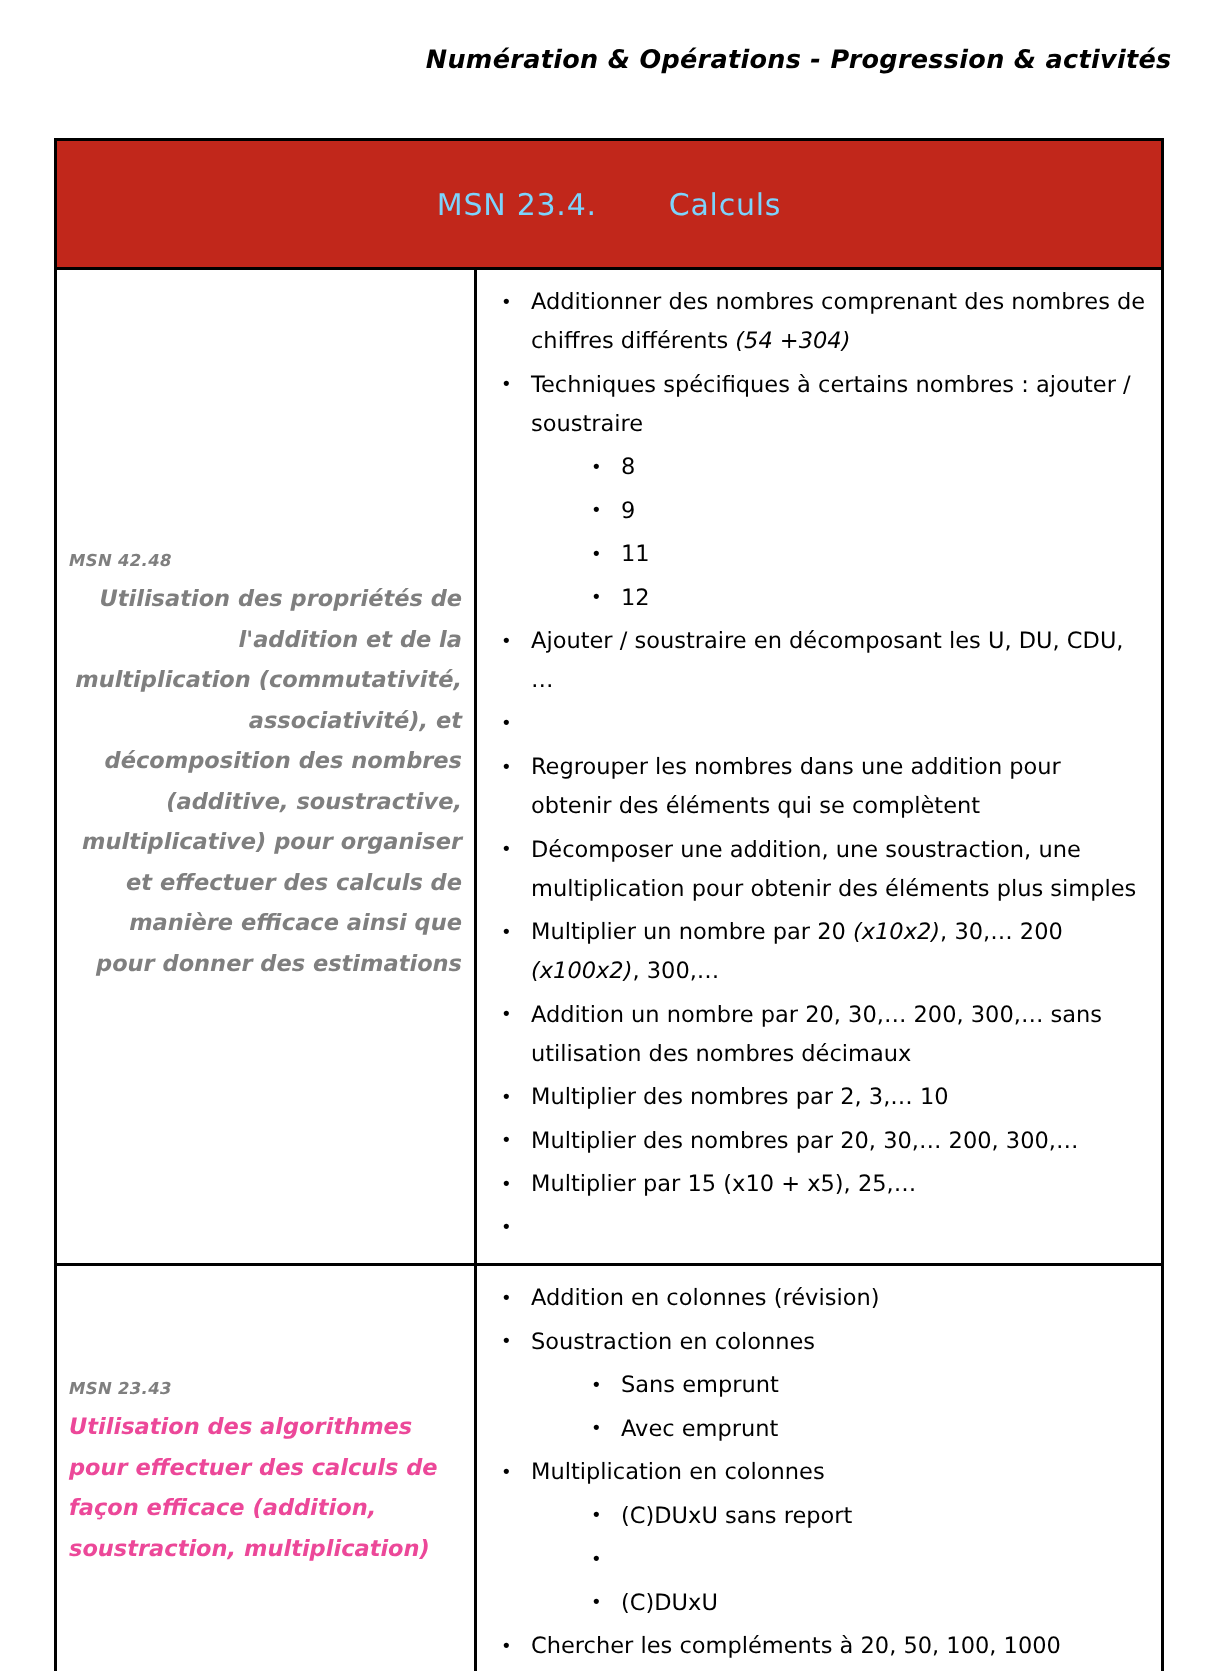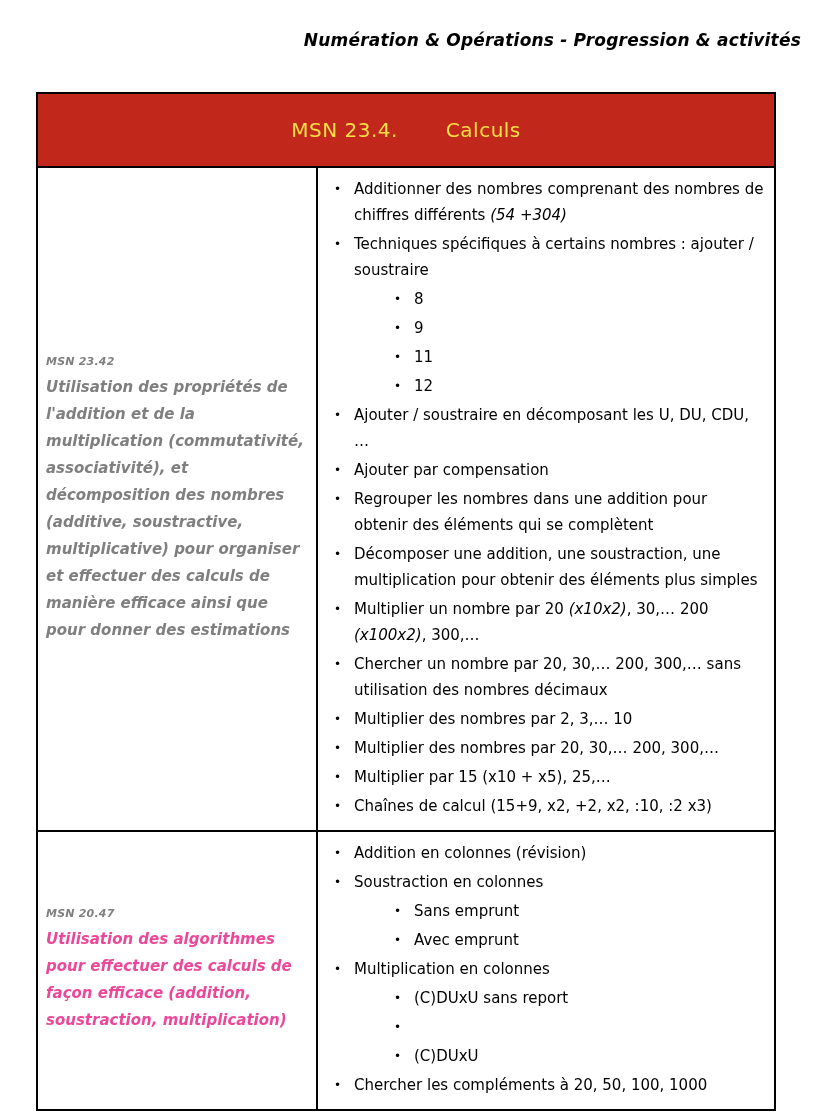--- a/index.html
+++ b/index.html
@@ -11,39 +11,39 @@
   .page {
     position: relative;
     width: 813px;
     height: 1114px;
     background: #ffffff;
     overflow: hidden;
   }
   .doc-header {
     position: absolute;
     top: 30px;
-    right: 12px;
+    right: 32px;
     font-size: 17px;
     font-weight: bold;
     font-style: italic;
     color: #000000;
     letter-spacing: 0.2px;
   }
   .msn-table {
     position: absolute;
     left: 36px;
     top: 92px;
     width: 736px;
     border: 2px solid #000000;
     background: #ffffff;
   }
   .title-bar {
-    height: 72px;
+    height: 84px;
     background: #c1271b;
-    color: #fde047;
+    color: #7dd3fc;
     display: flex;
     align-items: center;
     justify-content: center;
     gap: 48px;
     font-size: 20px;
     letter-spacing: 0.5px;
   }
   .row {
     display: flex;
     border-top: 2px solid #000000;
@@ -111,22 +111,22 @@
 
   <div class="msn-table">
 
     <div class="title-bar" style="background: rgb(193, 39, 27);">
       <span>MSN 23.4.</span>
       <span>Calculs</span>
     </div>
 
     <div class="row">
       <div class="cell-left">
-        <div class="ref" style="color: rgb(127, 127, 127);">MSN 23.42</div>
-        <div class="desc" style="color: rgb(127, 127, 127);">Utilisation des propriétés de l'addition et de la multiplication (commutativité, associativité), et décomposition des nombres (additive, soustractive, multiplicative) pour organiser et effectuer des calculs de manière efficace ainsi que pour donner des estimations</div>
+        <div class="ref" style="color: rgb(127, 127, 127);">MSN 42.48</div>
+        <div class="desc" style="color: rgb(127, 127, 127); text-align: right;">Utilisation des propriétés de l'addition et de la multiplication (commutativité, associativité), et décomposition des nombres (additive, soustractive, multiplicative) pour organiser et effectuer des calculs de manière efficace ainsi que pour donner des estimations</div>
       </div>
       <div class="cell-right">
           <div class="bullet lvl1">
             <span class="marker">•</span>
             <span class="btext"><span>Additionner des nombres comprenant des nombres de chiffres différents </span><em>(54 +304)</em></span>
           </div>
           <div class="bullet lvl1">
             <span class="marker">•</span>
             <span class="btext"><span>Techniques spécifiques à certains nombres : ajouter / soustraire</span></span>
           </div>
@@ -145,60 +145,58 @@
           <div class="bullet lvl2">
             <span class="marker">•</span>
             <span class="btext"><span>12</span></span>
           </div>
           <div class="bullet lvl1">
             <span class="marker">•</span>
             <span class="btext"><span>Ajouter / soustraire en décomposant les U, DU, CDU, …</span></span>
           </div>
           <div class="bullet lvl1">
             <span class="marker">•</span>
-            <span class="btext"><span>Ajouter par compensation</span></span>
           </div>
           <div class="bullet lvl1">
             <span class="marker">•</span>
             <span class="btext"><span>Regrouper les nombres dans une addition pour obtenir des éléments qui se complètent</span></span>
           </div>
           <div class="bullet lvl1">
             <span class="marker">•</span>
             <span class="btext"><span>Décomposer une addition, une soustraction, une multiplication pour obtenir des éléments plus simples</span></span>
           </div>
           <div class="bullet lvl1">
             <span class="marker">•</span>
             <span class="btext"><span>Multiplier un nombre par 20 </span><em>(x10x2)</em><span>, 30,… 200 </span><em>(x100x2)</em><span>, 300,…</span></span>
           </div>
           <div class="bullet lvl1">
             <span class="marker">•</span>
-            <span class="btext"><span>Chercher un nombre par 20, 30,… 200, 300,… sans utilisation des nombres décimaux</span></span>
+            <span class="btext"><span>Addition un nombre par 20, 30,… 200, 300,… sans utilisation des nombres décimaux</span></span>
           </div>
           <div class="bullet lvl1">
             <span class="marker">•</span>
             <span class="btext"><span>Multiplier des nombres par 2, 3,… 10</span></span>
           </div>
           <div class="bullet lvl1">
             <span class="marker">•</span>
             <span class="btext"><span>Multiplier des nombres par 20, 30,… 200, 300,…</span></span>
           </div>
           <div class="bullet lvl1">
             <span class="marker">•</span>
             <span class="btext"><span>Multiplier par 15 (x10 + x5), 25,…</span></span>
           </div>
           <div class="bullet lvl1">
             <span class="marker">•</span>
-            <span class="btext"><span>Chaînes de calcul (15+9, x2, +2, x2, :10, :2 x3)</span></span>
           </div>
         </div>
     </div>
 
     <div class="row">
       <div class="cell-left">
-        <div class="ref" style="color: rgb(127, 127, 127);">MSN 20.47</div>
+        <div class="ref" style="color: rgb(127, 127, 127);">MSN 23.43</div>
         <div class="desc" style="color: #ec4899;">Utilisation des algorithmes pour effectuer des calculs de façon efficace (addition, soustraction, multiplication)</div>
       </div>
       <div class="cell-right">
           <div class="bullet lvl1">
             <span class="marker">•</span>
             <span class="btext"><span>Addition en colonnes (révision)</span></span>
           </div>
           <div class="bullet lvl1">
             <span class="marker">•</span>
             <span class="btext"><span>Soustraction en colonnes</span></span>

